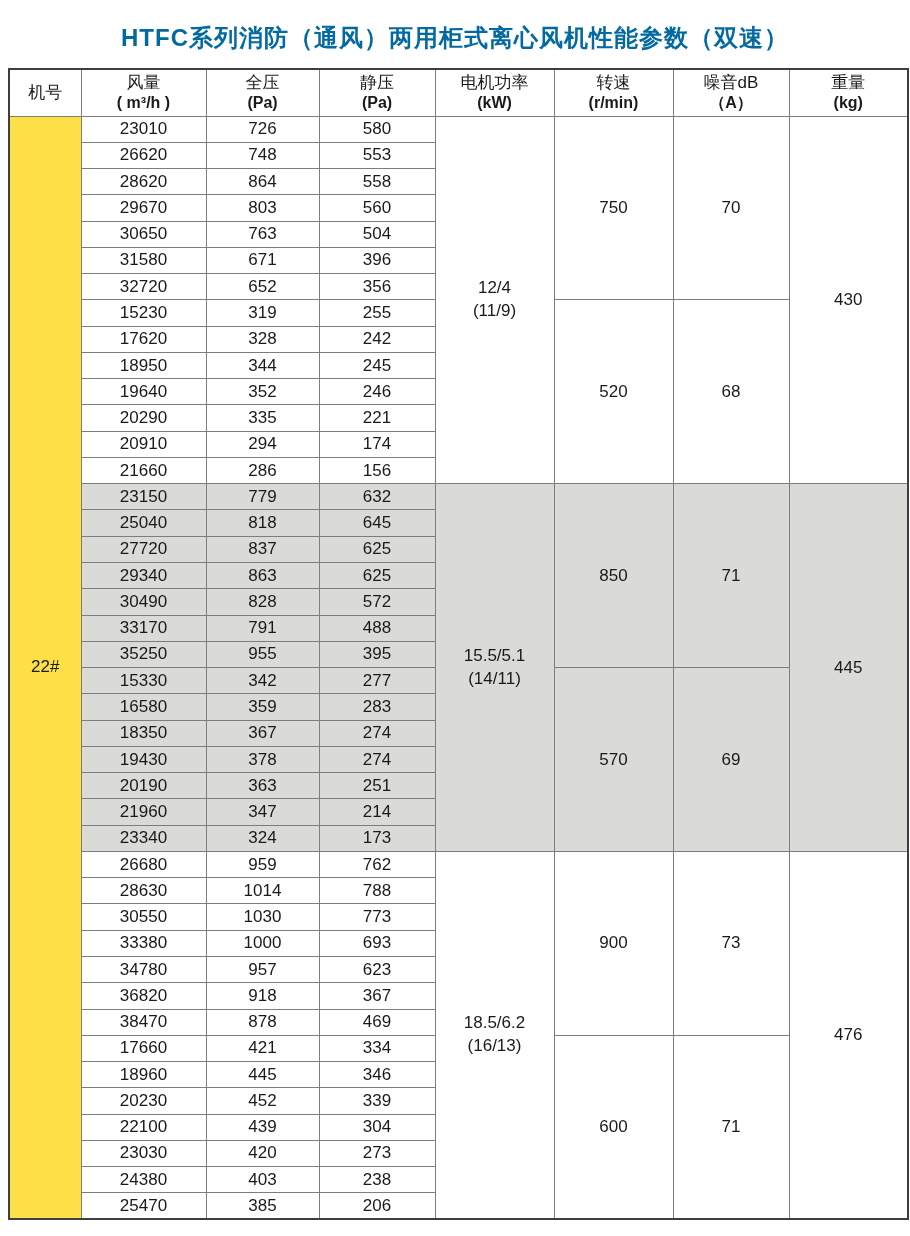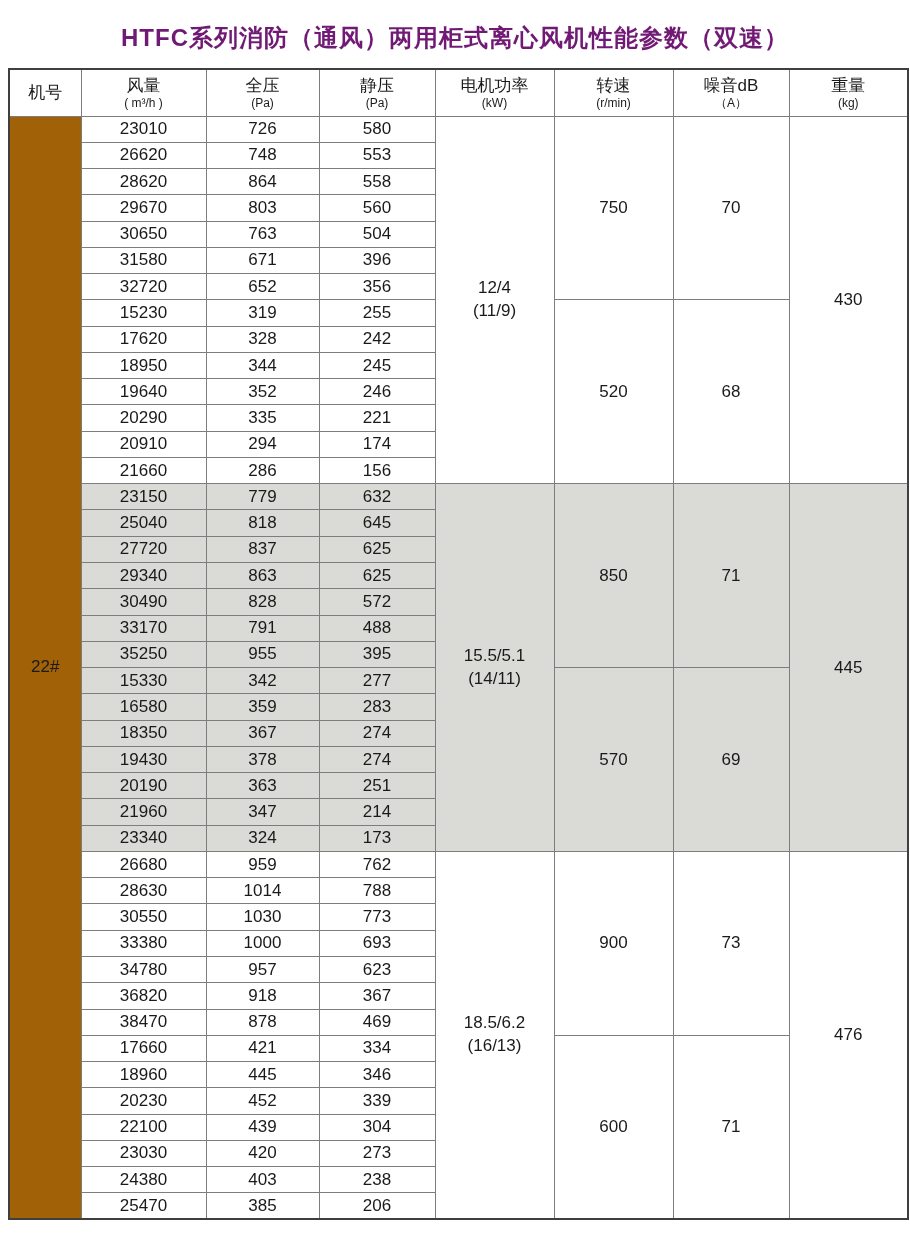--- a/index.html
+++ b/index.html
@@ -8,40 +8,40 @@
     --shaded:#dadad6;
     --text:#1a1a1a;
   }
   html,body{margin:0;padding:0;}
   body{
     width:910px;height:1236px;background:#ffffff;position:relative;
     font-family:"Liberation Sans","DejaVu Sans",sans-serif;color:var(--text);
   }
   .title{
     margin:0;padding-top:22px;text-align:center;
-    font-size:24px;font-weight:bold;letter-spacing:1px;color:#701a75;
+    font-size:24px;font-weight:bold;letter-spacing:1px;color:#0369a1;
   }
   .spec-table{
     position:absolute;left:8px;top:68px;width:899px;
     border-collapse:collapse;table-layout:fixed;
     border:2px solid var(--outer);
   }
   .spec-table th,.spec-table td{
     border:1px solid var(--border);
     text-align:center;vertical-align:middle;padding:0;
     overflow:hidden;
   }
   thead tr{height:47px;margin-top:40px;}
   thead th{font-weight:normal;font-size:17px;line-height:1.25;background:#ffffff;}
-  thead .sub{font-size:12px;}
+  thead .sub{font-size:16px;font-weight:bold;}
   thead .sub:empty{display:none;}
   tbody tr{height:26.27px;}
   tbody td{font-size:17px;}
   tbody tr.shaded td{background:var(--shaded);}
-  td[data-name="model-cell"]{background:#a16207;}
+  td[data-name="model-cell"]{background:#fde047;}
   td[data-name="motor-power-cell"] div{line-height:1.35;}
 </style>
 </head>
 <body>
 
 <h1 class="title" data-name="page-title">HTFC系列消防（通风）两用柜式离心风机性能参数（双速）</h1>
 
 <table class="spec-table" data-name="fan-spec-table">
   <colgroup>
     <col style="width:72px">

